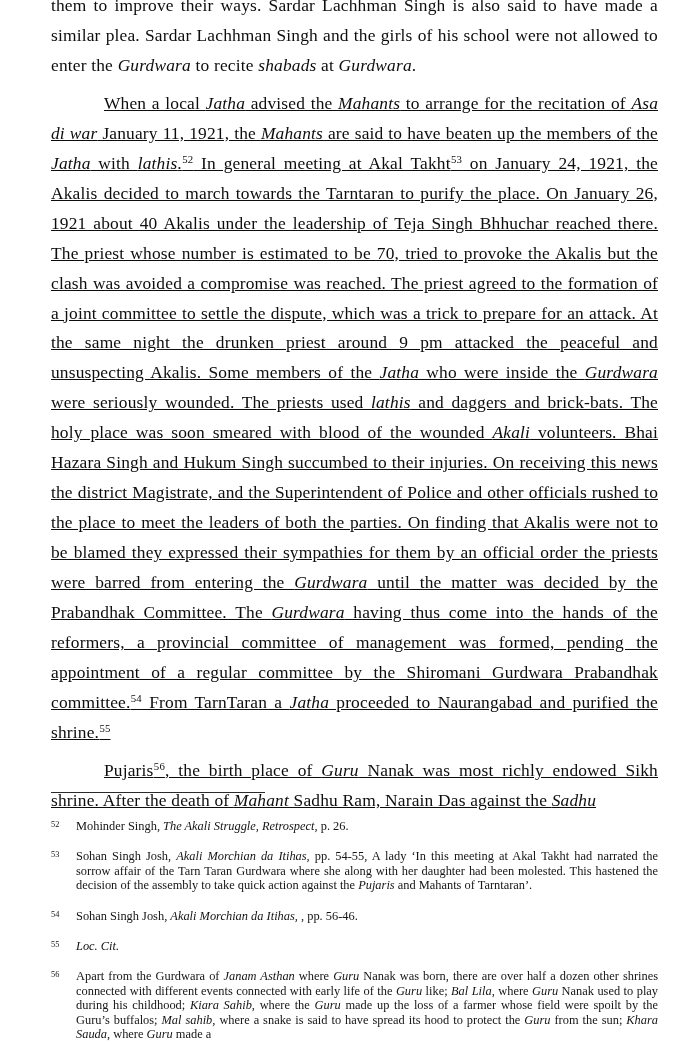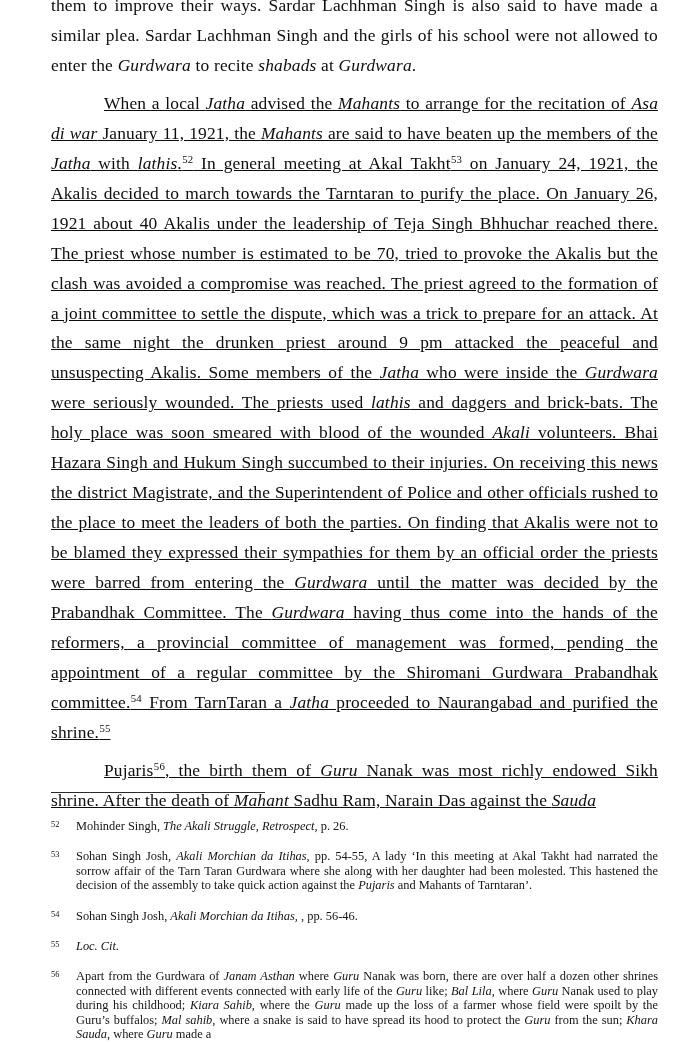--- a/index.html
+++ b/index.html
@@ -110,21 +110,21 @@
   .fn-text { display: block; margin-top: 16px; }
 </style>
 </head>
 <body>
 
 <div class="page">
 
   <div class="body-block" id="body-block">
       <p class="para"><span>them to improve their ways. Sardar Lachhman Singh is also said to have made a similar plea. Sardar Lachhman Singh and the girls of his school were not allowed to enter the </span><i>Gurdwara</i><span> to recite </span><i>shabads</i><span> at </span><i>Gurdwara</i><span>.</span></p>
       <p class="para indent"><span>When a local </span><i>Jatha</i><span> advised the </span><i>Mahants</i><span> to arrange for the recitation of </span><i>Asa di war</i><span> January 11, 1921, the </span><i>Mahants</i><span> are said to have beaten up the members of the </span><i>Jatha</i><span> with </span><i>lathis</i><span>.</span><sup class="fn">52</sup><span> In general meeting at Akal Takht</span><sup class="fn">53</sup><span> on January 24, 1921, the Akalis decided to march towards the Tarntaran to purify the place. On January 26, 1921 about 40 Akalis under the leadership of Teja Singh Bhhuchar reached there. The priest whose number is estimated to be 70, tried to provoke the Akalis but the clash was avoided a compromise was reached. The priest agreed to the formation of a joint committee to settle the dispute, which was a trick to prepare for an attack. At the same night the drunken priest around 9 pm attacked the peaceful and unsuspecting Akalis. Some members of the </span><i>Jatha</i><span> who were inside the </span><i>Gurdwara</i><span> were seriously wounded. The priests used </span><i>lathis</i><span> and daggers and brick-bats. The holy place was soon smeared with blood of the wounded </span><i>Akali</i><span> volunteers. Bhai Hazara Singh and Hukum Singh succumbed to their injuries. On receiving this news the district Magistrate, and the Superintendent of Police and other officials rushed to the place to meet the leaders of both the parties. On finding that Akalis were not to be blamed they expressed their sympathies for them by an official order the priests were barred from entering the </span><i>Gurdwara</i><span> until the matter was decided by the Prabandhak Committee. The </span><i>Gurdwara</i><span> having thus come into the hands of the reformers, a provincial committee of management was formed, pending the appointment of a regular committee by the Shiromani Gurdwara Prabandhak committee.</span><sup class="fn">54</sup><span> From TarnTaran a </span><i>Jatha</i><span> proceeded to Naurangabad and purified the shrine.</span><sup class="fn">55</sup></p>
-      <p class="para indent"><span>Pujaris</span><sup class="fn">56</sup><span>, the birth them of </span><i>Guru</i><span> Nanak was most richly endowed Sikh shrine. After the death of </span><i>Mahant</i><span> Sadhu Ram, Narain Das against the </span><i>Sauda</i></p>
+      <p class="para indent"><span>Pujaris</span><sup class="fn">56</sup><span>, the birth place of </span><i>Guru</i><span> Nanak was most richly endowed Sikh shrine. After the death of </span><i>Mahant</i><span> Sadhu Ram, Narain Das against the </span><i>Sadhu</i></p>
     </div>
 
   <div class="fn-rule"></div>
 
   <div class="footnotes" id="footnotes-block">
       <div class="fn-item">
         <span class="fn-num">52</span>
         <span class="fn-text"><span>Mohinder Singh, </span><i>The Akali Struggle, Retrospect,</i><span> p. 26.</span></span>
       </div>
       <div class="fn-item">

